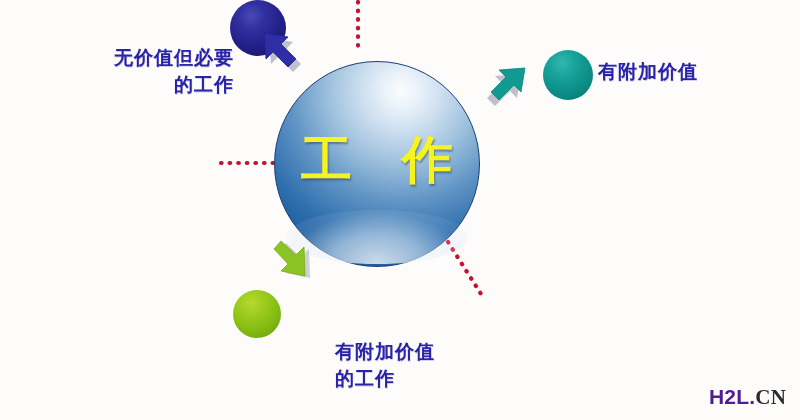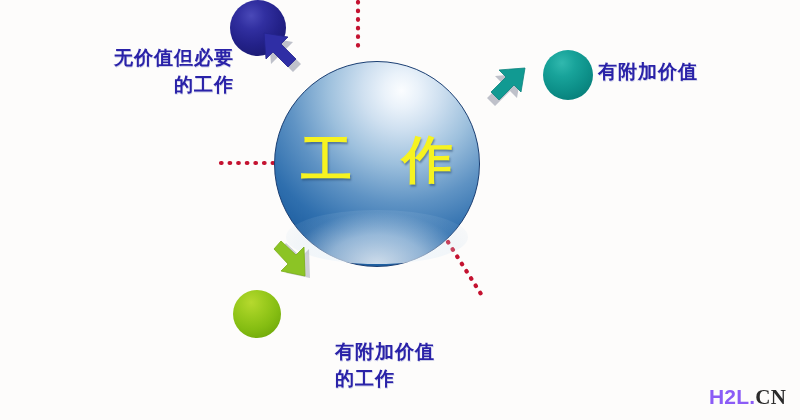--- a/index.html
+++ b/index.html
@@ -143,21 +143,21 @@
   
   .watermark {
     position: absolute;
     right: 14px;
     bottom: 10px;
     font-family: "Liberation Sans", "DejaVu Sans", sans-serif;
     font-size: 21px;
     font-weight: 700;
     letter-spacing: 0.2px;
   }
-  .wm-a { color: #8b5cf6; text-align: right; }
+  .wm-a { color: #4c1d95; text-align: right; }
   .wm-b { color: #2b2b2b; font-family: Liberation Serif, serif; }
 </style>
 </head>
 <body>
 
 <div id="stage">
 
   <div class="dots" style="left:218px; top:155px;">
     <svg width="64" height="16" viewBox="0 0 64 16">
       <line x1="3" y1="8" x2="60" y2="8" stroke="#c41230" stroke-width="4.2" stroke-linecap="round" stroke-dasharray="0.6 8"></line>

